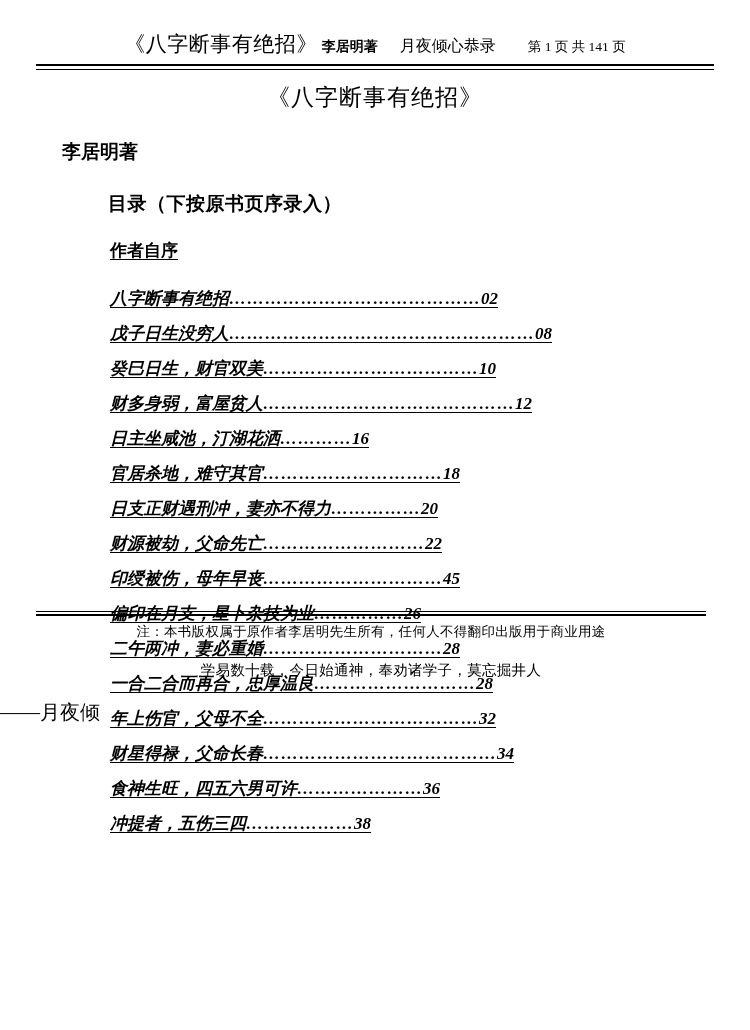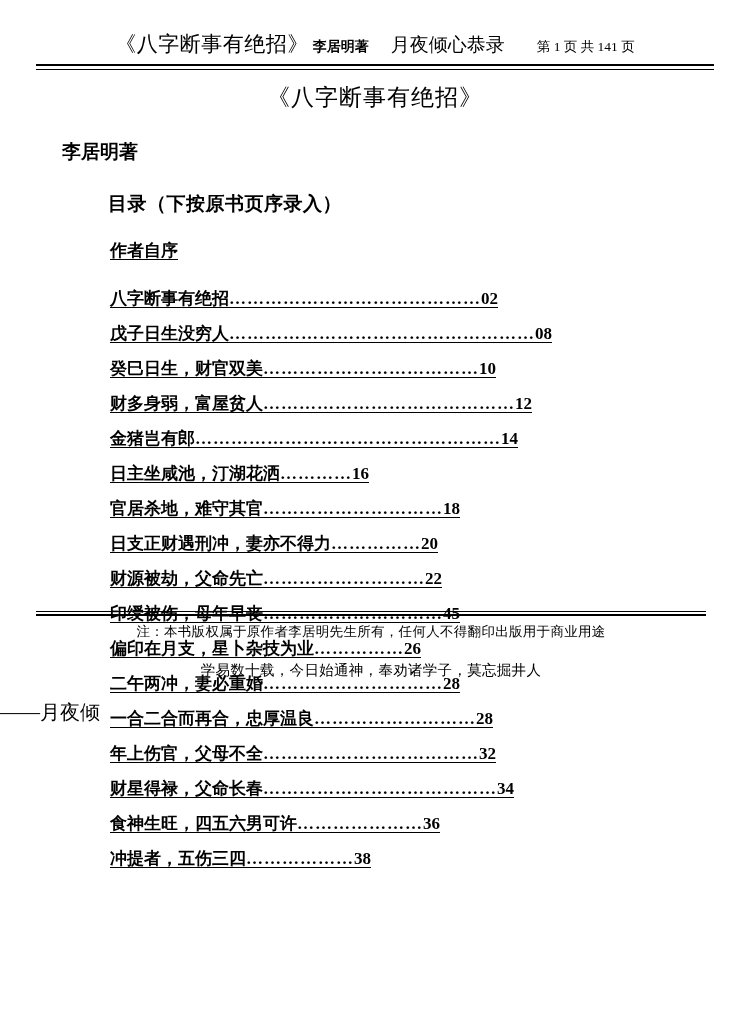--- a/index.html
+++ b/index.html
@@ -34,21 +34,21 @@
     font-size: 21px;
     font-family: "Liberation Serif", serif;
     letter-spacing: 0.5px;
   }
   .header-author {
     font-size: 14px;
     font-weight: bold;
     margin-left: 4px;
   }
   .header-recorder {
-    font-size: 19px;
+    font-size: 16px;
     margin-left: 22px;
   }
   .header-pageinfo {
     font-size: 13.5px;
     margin-left: 32px;
   }
   .header-rules {
     margin: 6px 36px 0 36px;
     border-top: 2px solid #000;
     border-bottom: 1px solid #000;
@@ -91,20 +91,21 @@
   }
   .toc-item {
     font-size: 17px;
     font-weight: bold;
     margin-left: 110px;
     margin-top: 18px;
     white-space: nowrap;
     text-decoration: underline;
     text-underline-offset: 3px;
     display: inline-block;
+    font-style: italic;
   }
   .toc-row {
     line-height: 1;
   }
   .dots {
     letter-spacing: 1px;
   }
 
   
   .footer {
@@ -174,25 +175,20 @@
       </span>
     </li>
     <li class="toc-row">
       <span class="toc-item">
         <span>癸巳日生，财官双美</span><span class="dots">………………………………</span><span>10</span>
       </span>
     </li>
     <li class="toc-row">
       <span class="toc-item">
         <span>财多身弱，富屋贫人</span><span class="dots">……………………………………</span><span>12</span>
-      </span>
-    </li>
-    <li class="toc-row">
-      <span class="toc-item">
-        <span>金猪岂有郎</span><span class="dots">……………………………………………</span><span>14</span>
       </span>
     </li>
     <li class="toc-row">
       <span class="toc-item">
         <span>日主坐咸池，汀湖花洒</span><span class="dots">…………</span><span>16</span>
       </span>
     </li>
     <li class="toc-row">
       <span class="toc-item">
         <span>官居杀地，难守其官</span><span class="dots">…………………………</span><span>18</span>

